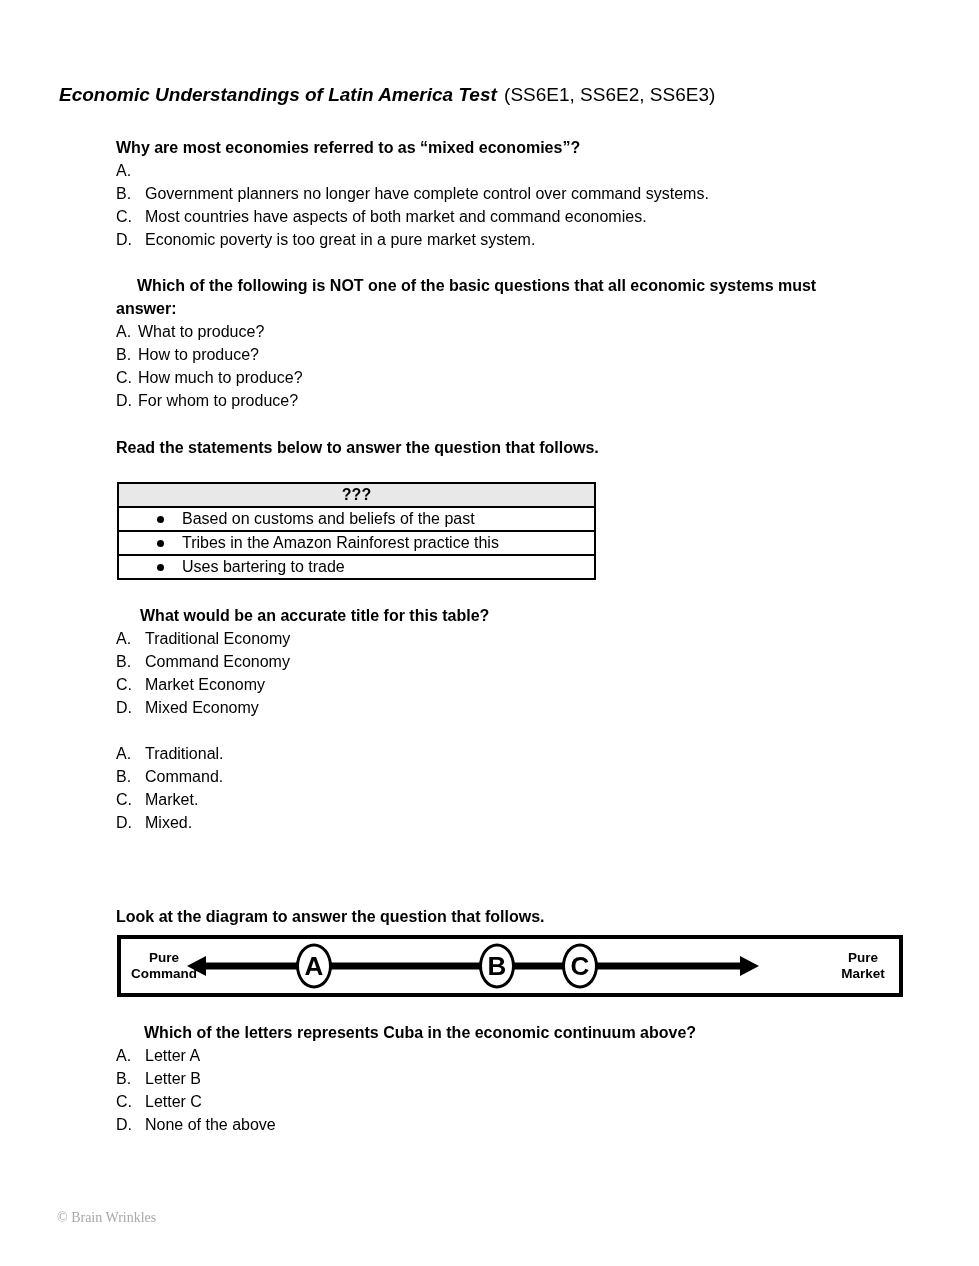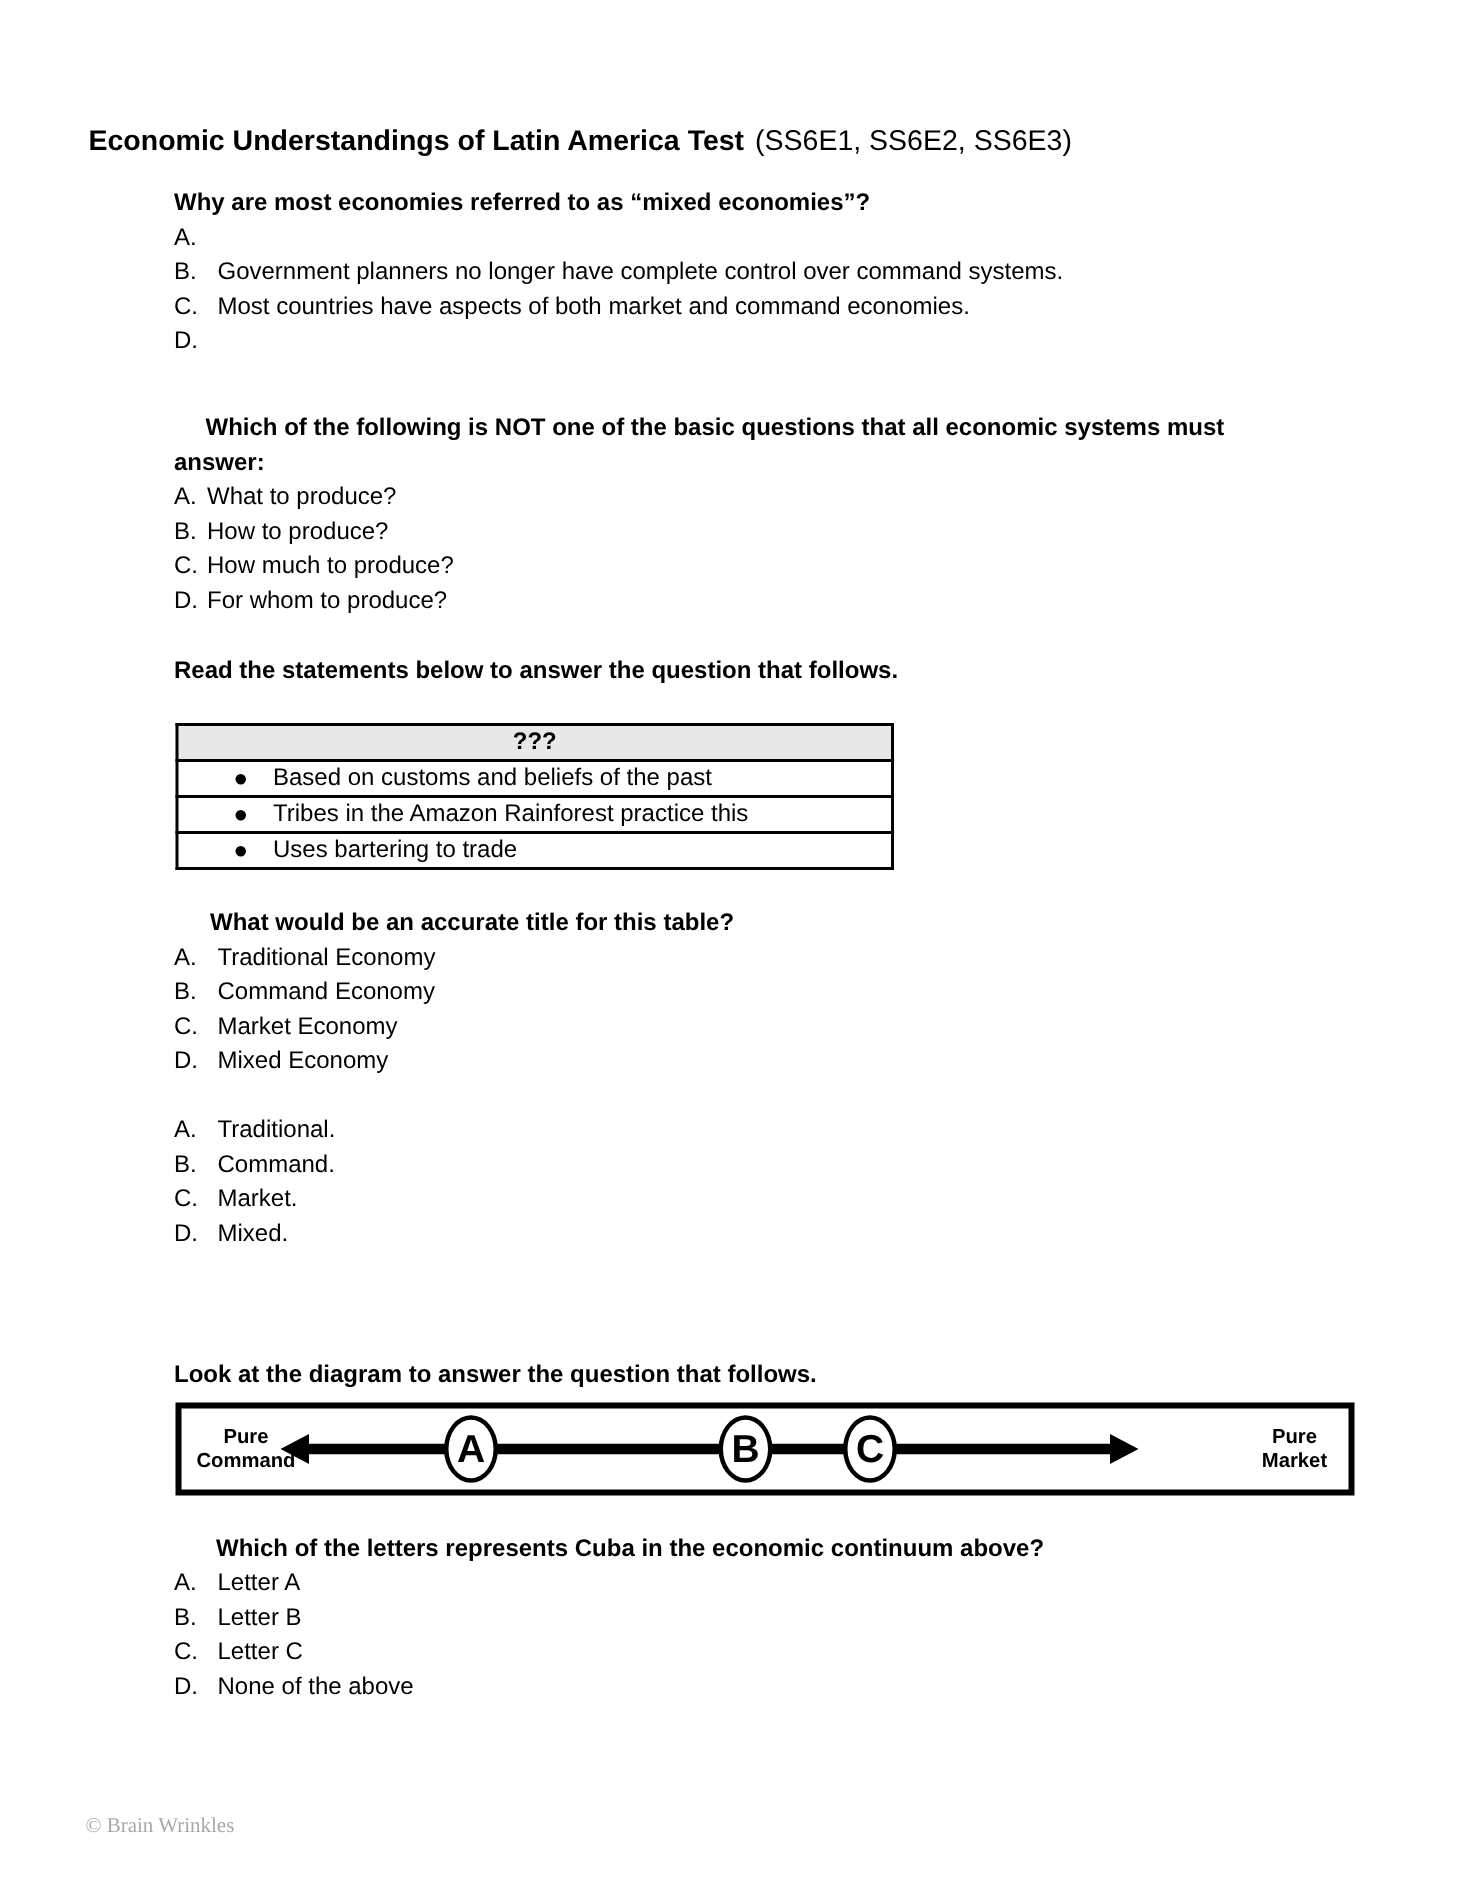--- a/index.html
+++ b/index.html
@@ -2,26 +2,26 @@
 <html><head>
 <meta charset="utf-8">
 <style>
   html,body{margin:0;padding:0;}
   body{
     width:979px;height:1266px;position:relative;background:#ffffff;
     font-family:"Liberation Sans",sans-serif;color:#000;overflow:hidden;
   }
   
   .title{position:absolute;left:59px;top:83px;margin:0;font-size:19px;line-height:23px;font-weight:normal;white-space:nowrap;}
-  .t-main{font-weight:bold;}
+  .t-main{font-weight:bold;font-style:italic;}
   .t-suffix{font-weight:normal;margin-left:2px;}
   
   .question{position:absolute;left:116px;width:748px;font-size:16px;line-height:23px;}
   .prompt{margin:0;font-weight:bold;}
-  .q1{top:124px;}
+  .q1{top:136px;}
   .q2{top:274px;}
   .q3{top:604px;}
   .q4{top:742px;}
   .q5{top:1021px;}
   .q2 .prompt{text-indent:21px;max-width:705px;}
   .q3 .prompt{text-indent:24px;}
   .q4 .prompt{text-indent:17px;}
   .q5 .prompt{text-indent:28px;}
   .option{display:flex;}
   .opt-letter{flex:0 0 29px;}
@@ -65,20 +65,21 @@
     <div class="option">
       <span class="opt-letter">B.</span>
       <span class="opt-text">Government planners no longer have complete control over command systems.</span>
     </div>
     <div class="option">
       <span class="opt-letter">C.</span>
       <span class="opt-text">Most countries have aspects of both market and command economies.</span>
     </div>
     <div class="option">
       <span class="opt-letter">D.</span>
+      <span class="opt-text">Economic poverty is too great in a pure market system.</span>
     </div>
   </section>
 
   <section class="question q2">
     <p class="prompt">Which of the following is NOT one of the basic questions that all economic systems must answer:</p>
     <div class="option">
       <span class="opt-letter">A.</span>
       <span class="opt-text">What to produce?</span>
     </div>
     <div class="option">

